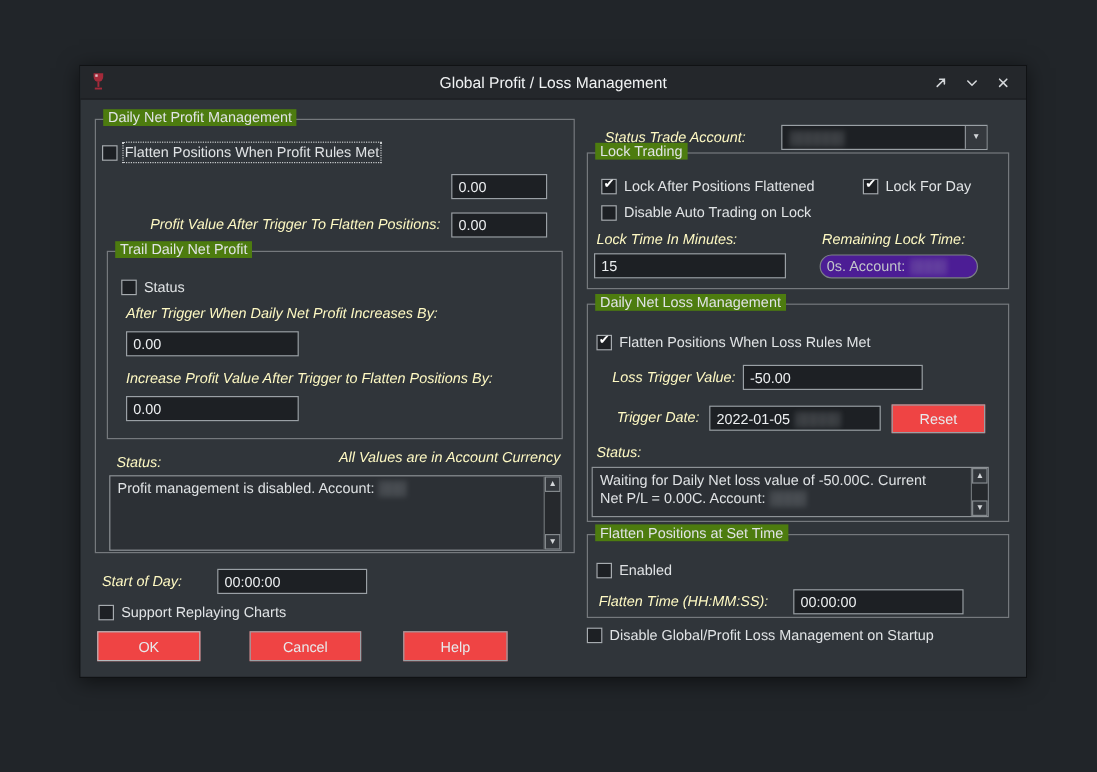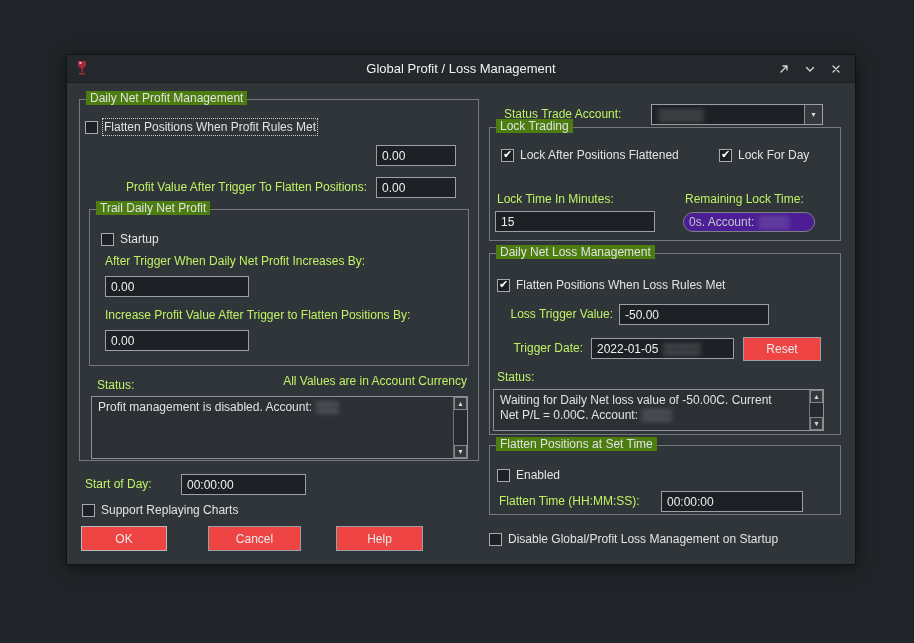--- a/index.html
+++ b/index.html
@@ -14,21 +14,21 @@
     box-shadow:0 3px 16px rgba(0,0,0,.55);
   }
   .titlebar{position:absolute;left:0;top:0;right:0;height:27px;background:#24272b;border-bottom:1px solid #1b1d20;}
   .title{position:absolute;left:0;right:0;top:0;height:27px;line-height:27px;text-align:center;color:#f0f2f3;font-size:13px;}
   .app-icon{position:absolute;left:9px;top:5px;width:12px;height:16px;z-index:2;}
   .win-controls{position:absolute;right:12px;top:0;height:27px;display:flex;gap:12px;align-items:center;z-index:2;}
   .wbtn{width:14px;height:14px;display:inline-flex;align-items:center;justify-content:center;cursor:pointer;}
   .body{position:absolute;left:0;top:27px;right:0;bottom:0;}
   .group{position:absolute;border:1px solid #75797d;box-sizing:border-box;}
   .legend{position:absolute;top:-9px;left:6px;background:#4d7c0f;padding:0 4px;font-size:12px;color:#e0e3e5;white-space:nowrap;}
-  .lbl{position:absolute;font-size:12px;color:#bef264;white-space:nowrap;}
+  .lbl{position:absolute;font-size:12px;color:#fef9c3;white-space:nowrap;font-style:italic;}
   .lbl.r{text-align:right;white-space:normal;}
   .tb{position:absolute;background:#1d2024;border:1px solid #9aa0a5;color:#edeff1;
       font-size:12px;font-family:"Liberation Sans",sans-serif;padding:0 5px;box-sizing:border-box;height:21px;}
   input.tb{outline:none;}
   .tb-div{display:flex;align-items:center;gap:4px;overflow:hidden;}
   .tb-div.dim{color:#c2c6ca;border-color:#7c8186;background:#4c1d95;height:20px;border-radius:10px;}
   .cbrow{position:absolute;display:flex;align-items:center;gap:6px;}
   .cb{width:13px;height:13px;background:#1d2024;border:1px solid #a6abaf;box-sizing:border-box;position:relative;flex:none;cursor:pointer;}
   .cb .mark{position:absolute;left:1px;top:-2px;font-size:11px;line-height:13px;color:#ffffff;}
   .cblbl{font-size:12px;color:#e0e3e5;white-space:nowrap;cursor:default;}
@@ -98,21 +98,21 @@
 
       <div class="lbl r" style="left:28px;top:95px;width:272px;line-height:21px;">Profit Value After Trigger To Flatten Positions:</div>
       <input class="tb" style="left: 309px; top: 95px; width: 80px;" value="0.00">
 
       <div class="group" style="left:22px;top:127px;width:380px;height:157px;">
         <span class="legend">Trail Daily Net Profit</span>
       </div>
 
       <div class="cbrow" style="left:34px;top:150px;">
         <span class="cb"></span>
-        <span class="cblbl">Startup</span>
+        <span class="cblbl">Status</span>
       </div>
 
       <div class="lbl" style="left:38px;top:172px;">After Trigger When Daily Net Profit Increases By:</div>
       <input class="tb" style="left: 38px; top: 194px; width: 144px;" value="0.00">
 
       <div class="lbl" style="left:38px;top:226px;">Increase Profit Value After Trigger to Flatten Positions By:</div>
       <input class="tb" style="left: 38px; top: 248px; width: 144px;" value="0.00">
 
       <div class="lbl" style="left:30px;top:296px;">Status:</div>
       <div class="lbl r" style="left:164px;top:292px;width:236px;">All Values are in Account Currency</div>
@@ -160,20 +160,24 @@
         <span class="cb">
             <span class="mark">✔</span>
           </span>
         <span class="cblbl">Lock After Positions Flattened</span>
       </div>
       <div class="cbrow" style="left:652px;top:66px;">
         <span class="cb">
             <span class="mark">✔</span>
           </span>
         <span class="cblbl">Lock For Day</span>
+      </div>
+      <div class="cbrow" style="left:434px;top:88px;">
+        <span class="cb"></span>
+        <span class="cblbl">Disable Auto Trading on Lock</span>
       </div>
 
       <div class="lbl" style="left:430px;top:110px;">Lock Time In Minutes:</div>
       <div class="lbl" style="left:618px;top:110px;">Remaining Lock Time:</div>
       <input class="tb" style="left: 428px; top: 129px; width: 160px;" value="15">
       <div class="tb tb-div dim" style="left:616px;top:130px;width:132px;">
         <span>0s. Account:</span>
         <span class="redacted">▒▒▒▒</span>
       </div>
 
@@ -220,20 +224,20 @@
       </div>
 
       <div class="cbrow" style="left:430px;top:386px;">
         <span class="cb"></span>
         <span class="cblbl">Enabled</span>
       </div>
 
       <div class="lbl" style="left:432px;top:409px;line-height:21px;">Flatten Time (HH:MM:SS):</div>
       <input class="tb" style="left: 594px; top: 409px; width: 142px;" value="00:00:00">
 
-      <div class="cbrow" style="left:422px;top:450px;">
+      <div class="cbrow" style="left:422px;top:440px;">
         <span class="cb"></span>
         <span class="cblbl">Disable Global/Profit Loss Management on Startup</span>
       </div>
 
     </div>
   </div>
 </div>
 
 </body></html>

